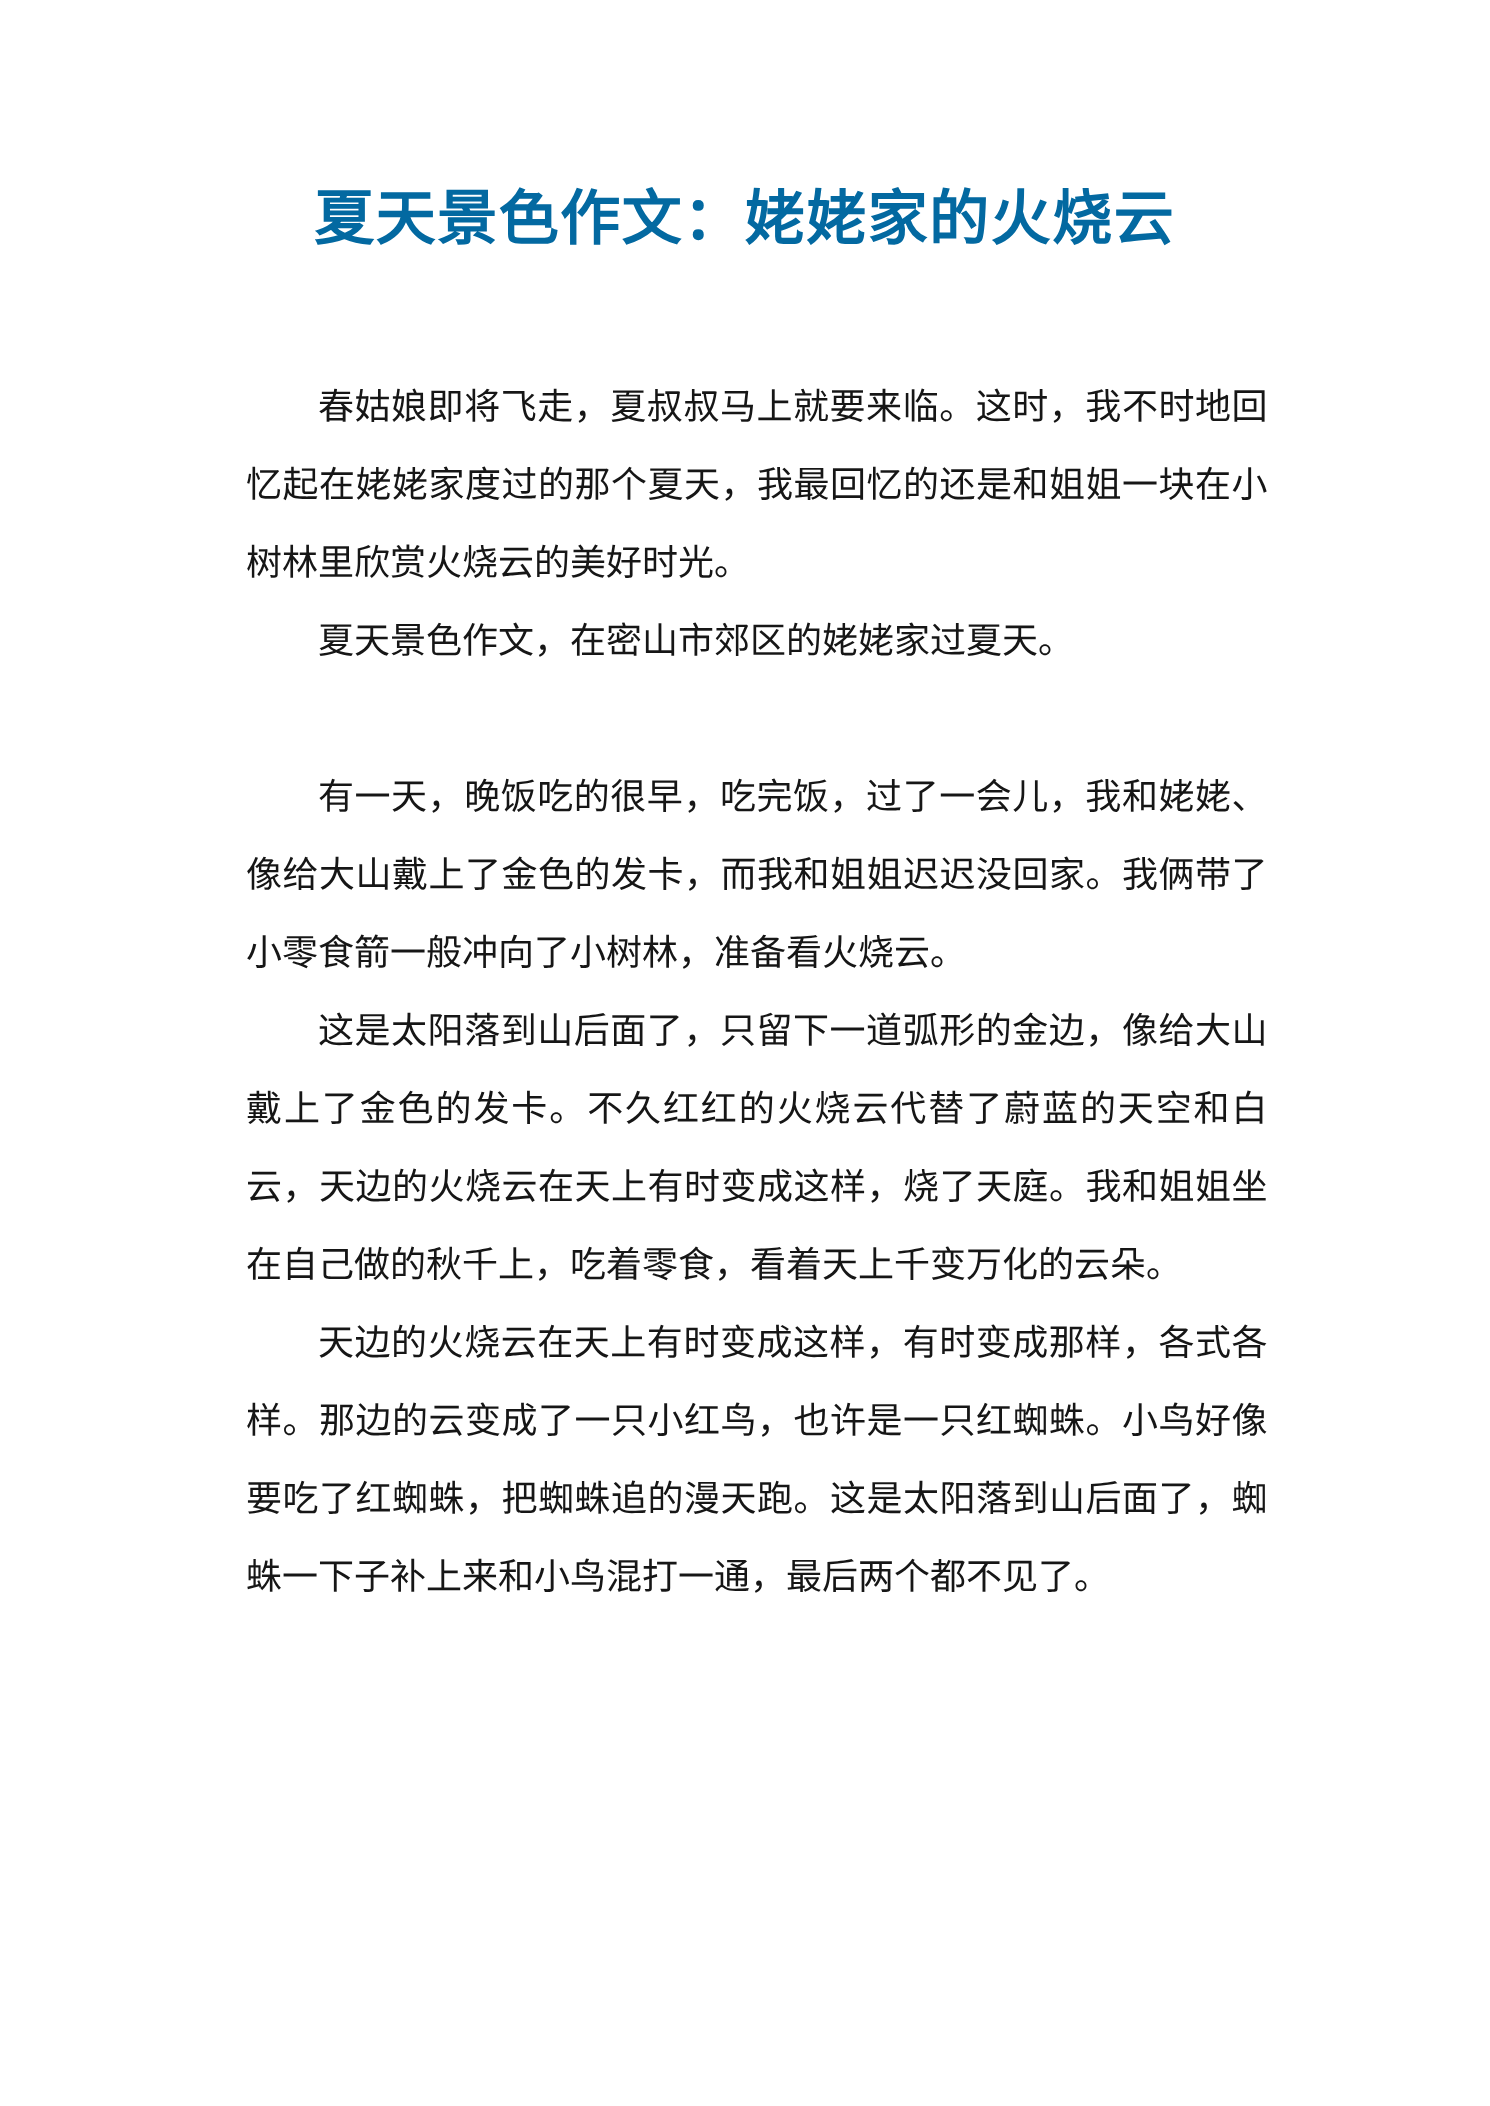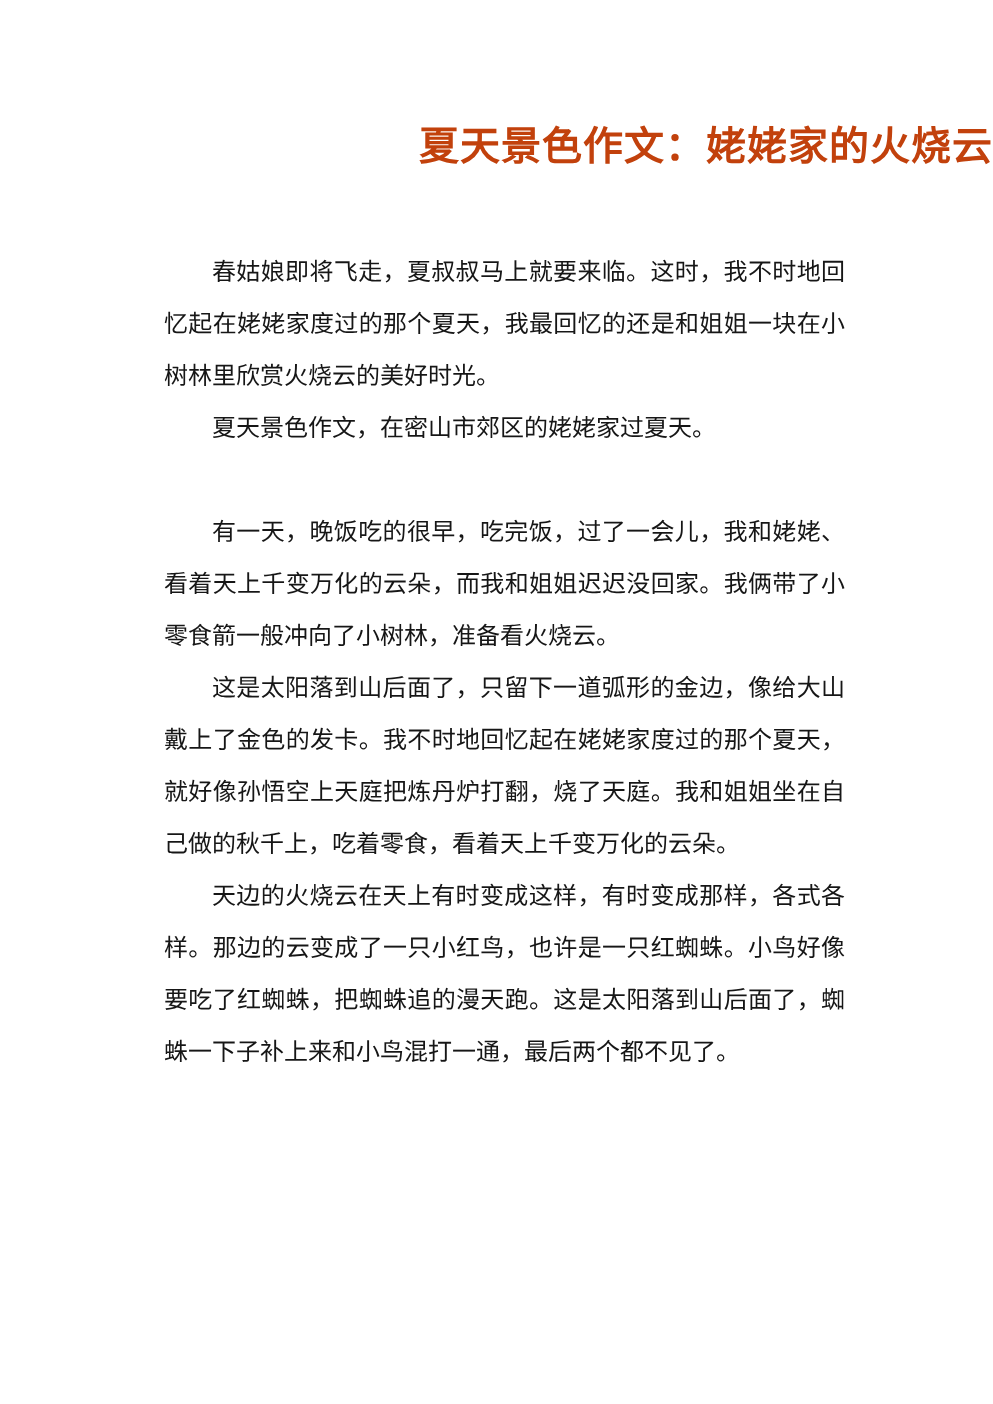--- a/index.html
+++ b/index.html
@@ -10,27 +10,27 @@
   .page {
     position: relative;
     width: 993px;
     height: 1404px;
     background: #ffffff;
     overflow: hidden;
   }
   .doc-title {
     margin: 0;
     padding-top: 120px;
-    text-align: right;
+    text-align: center;
     font-family: "Liberation Sans", "DejaVu Sans", sans-serif;
     font-weight: bold;
     font-size: 40px;
     line-height: 52px;
     letter-spacing: 1px;
-    color: #c2410c;
+    color: #0369a1;
   }
   .doc-body {
     margin: 74px 148px 0 164px;
     width: 681px;
     font-family: "Liberation Serif", "DejaVu Serif", serif;
     font-size: 24px;
     line-height: 52px;
     text-align: justify;
     color: #161616;
   }
@@ -52,21 +52,21 @@
   <h1 class="doc-title">夏天景色作文：姥姥家的火烧云</h1>
 
   <div class="doc-body">
 
     <p>春姑娘即将飞走，夏叔叔马上就要来临。这时，我不时地回忆起在姥姥家度过的那个夏天，我最回忆的还是和姐姐一块在小树林里欣赏火烧云的美好时光。</p>
 
     <p>夏天景色作文，在密山市郊区的姥姥家过夏天。</p>
 
     <div class="blank-line"></div>
 
-    <p>有一天，晚饭吃的很早，吃完饭，过了一会儿，我和姥姥、看着天上千变万化的云朵，而我和姐姐迟迟没回家。我俩带了小零食箭一般冲向了小树林，准备看火烧云。</p>
+    <p>有一天，晚饭吃的很早，吃完饭，过了一会儿，我和姥姥、像给大山戴上了金色的发卡，而我和姐姐迟迟没回家。我俩带了小零食箭一般冲向了小树林，准备看火烧云。</p>
 
-    <p>这是太阳落到山后面了，只留下一道弧形的金边，像给大山戴上了金色的发卡。我不时地回忆起在姥姥家度过的那个夏天，就好像孙悟空上天庭把炼丹炉打翻，烧了天庭。我和姐姐坐在自己做的秋千上，吃着零食，看着天上千变万化的云朵。</p>
+    <p>这是太阳落到山后面了，只留下一道弧形的金边，像给大山戴上了金色的发卡。不久红红的火烧云代替了蔚蓝的天空和白云，天边的火烧云在天上有时变成这样，烧了天庭。我和姐姐坐在自己做的秋千上，吃着零食，看着天上千变万化的云朵。</p>
 
     <p>天边的火烧云在天上有时变成这样，有时变成那样，各式各样。那边的云变成了一只小红鸟，也许是一只红蜘蛛。小鸟好像要吃了红蜘蛛，把蜘蛛追的漫天跑。这是太阳落到山后面了，蜘蛛一下子补上来和小鸟混打一通，最后两个都不见了。</p>
 
   </div>
 
 </div>
 
 </body></html>

